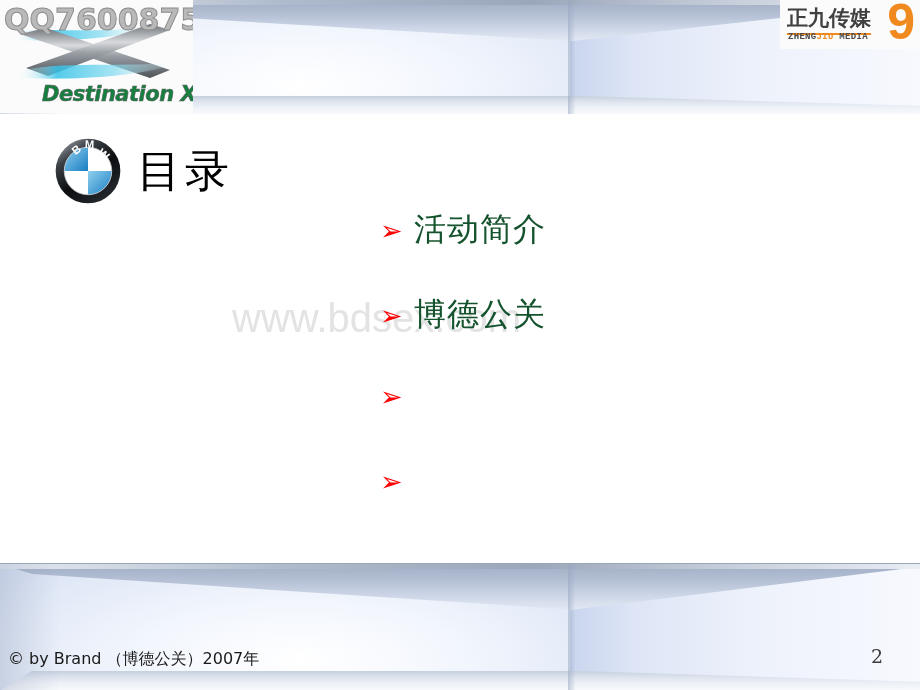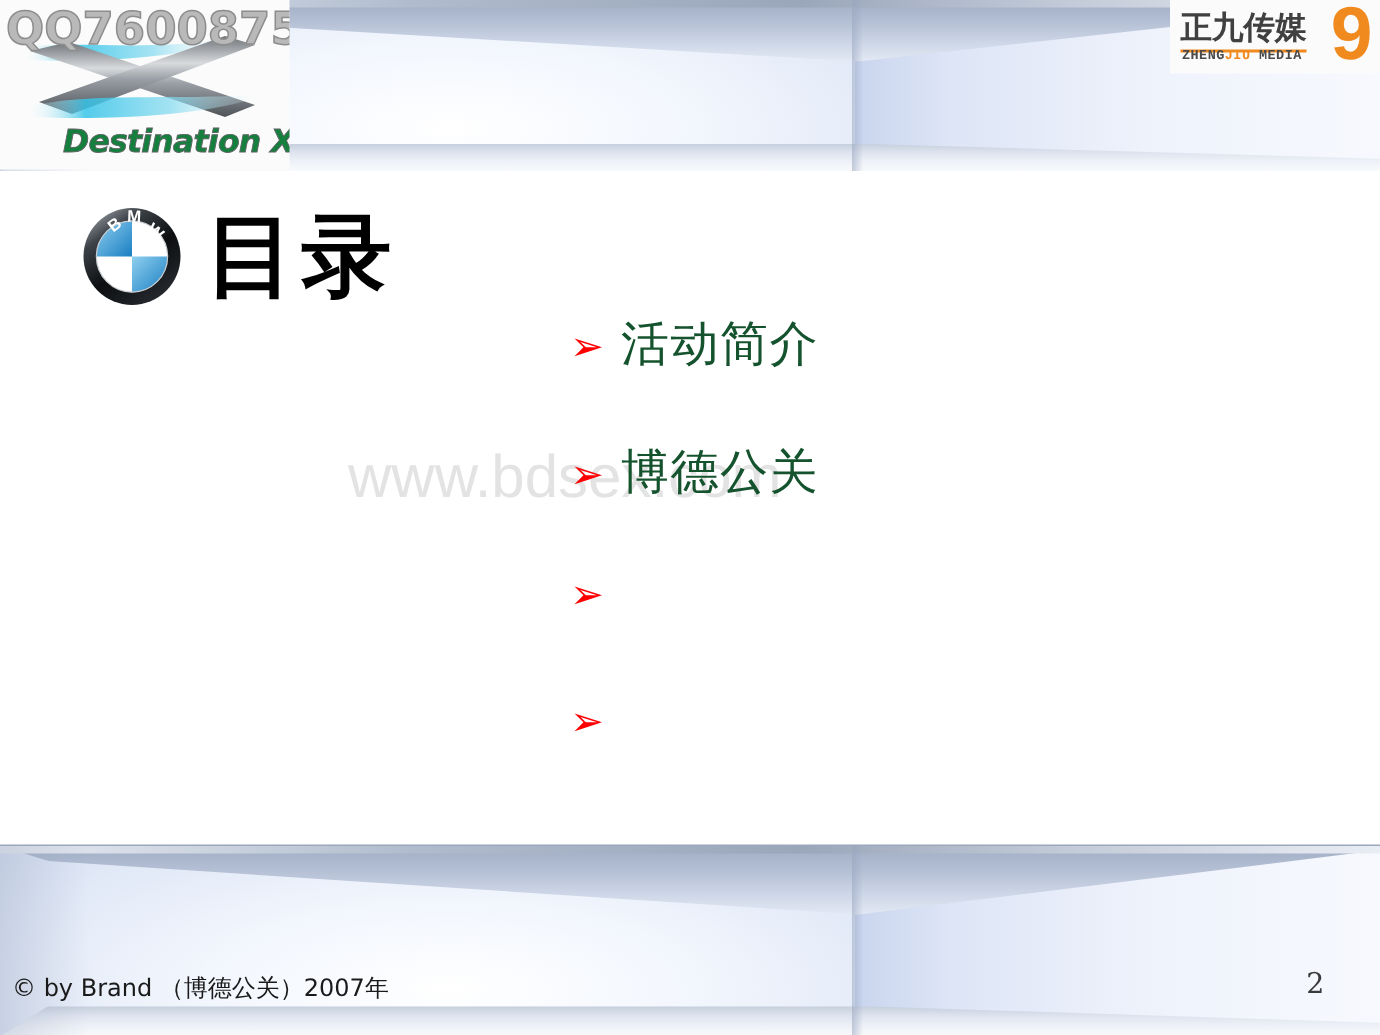--- a/index.html
+++ b/index.html
@@ -198,22 +198,22 @@
     z-index: 5;
   }
   #bmw-roundel {
     width: 66px;
     height: 66px;
     flex: 0 0 auto;
   }
   #title-text {
     margin-left: 16px;
     font-family: "DejaVu Serif", "Liberation Serif", serif;
-    font-size: 60px;
-    font-weight: bold;
+    font-size: 44px;
+    font-weight: normal;
     color: #000000;
     letter-spacing: 4px;
     line-height: 1;
   }
 
   
   #watermark {
     position: absolute;
     top: 296px;
     left: 232px;

